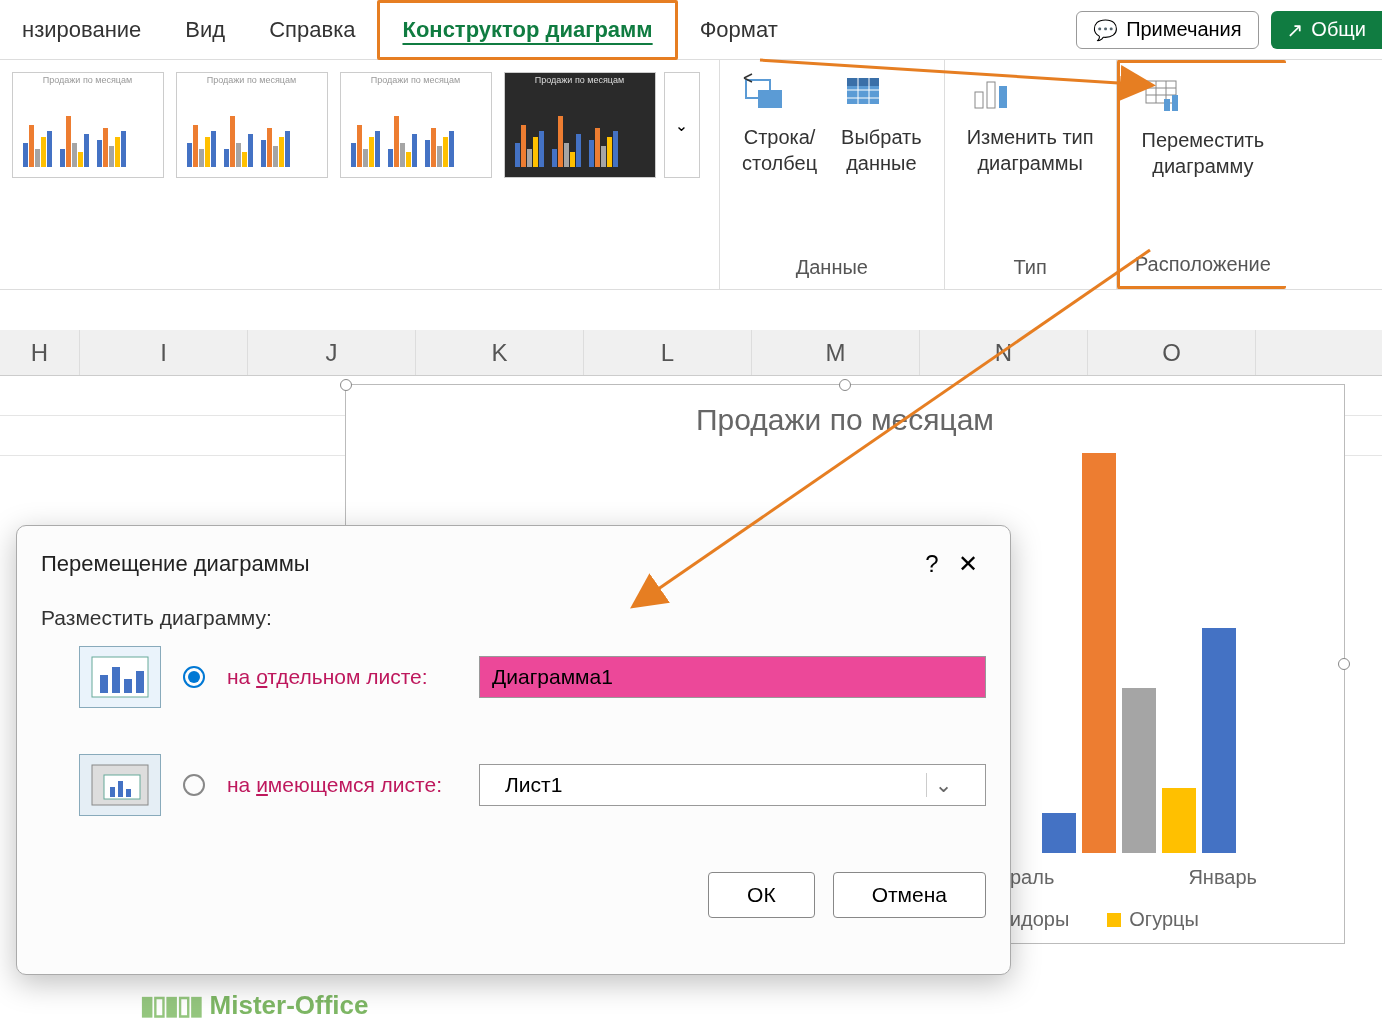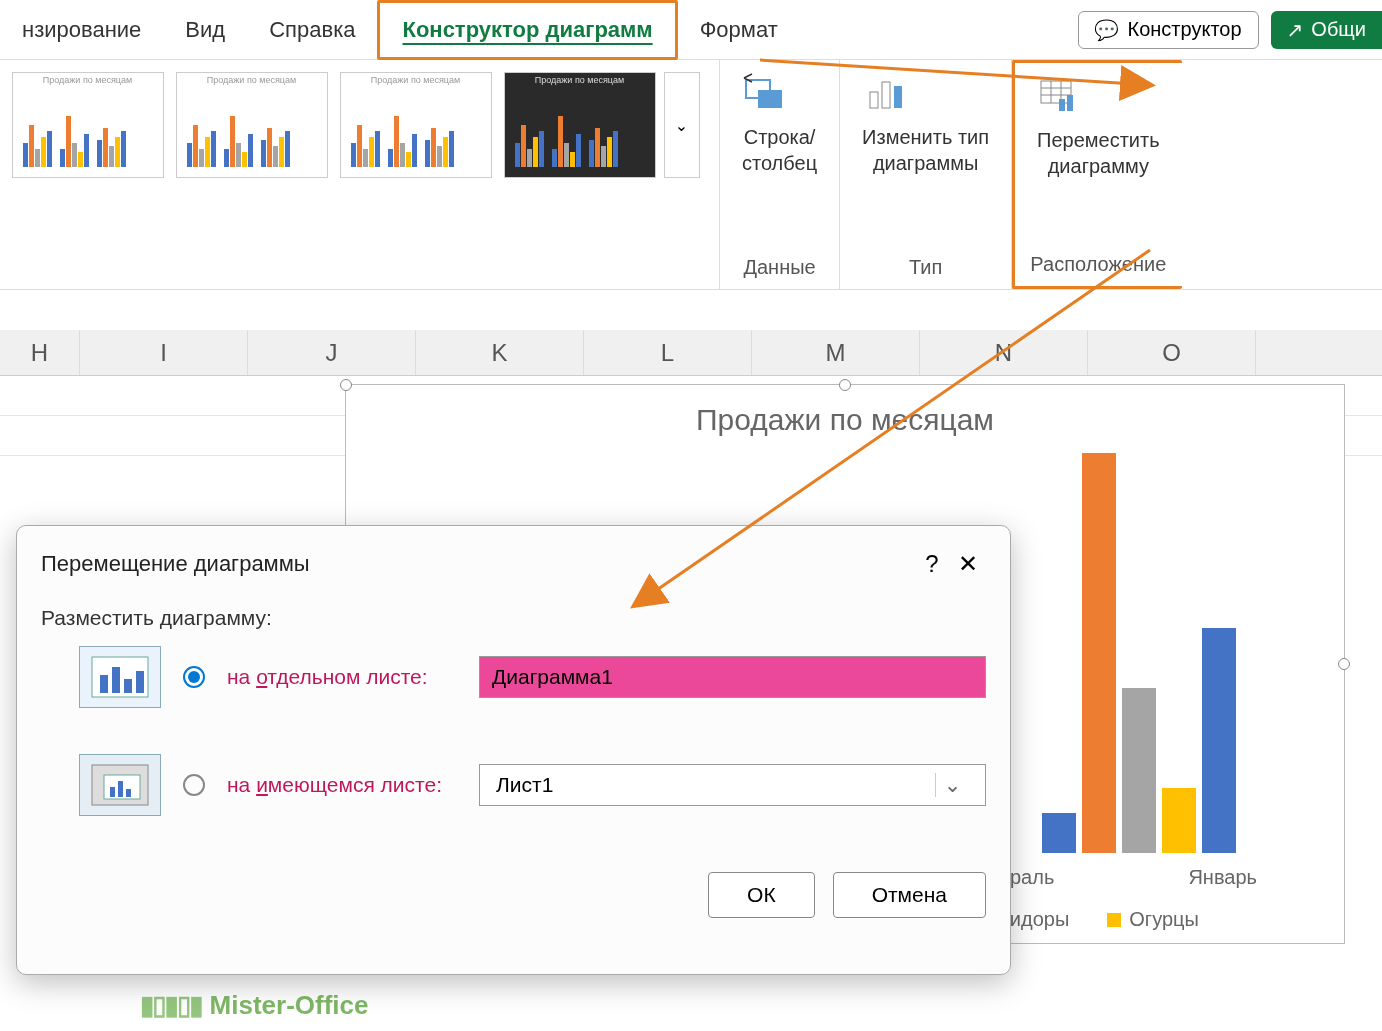--- a/index.html
+++ b/index.html
@@ -57,21 +57,21 @@
 .dlg-help, .dlg-close { width: 36px; height: 36px; font-size: 24px; display: flex; align-items: center; justify-content: center; cursor: pointer; }
 .dlg-body { padding: 10px 24px; }
 .dlg-subtitle { font-size: 21px; color: #333; margin-bottom: 16px; }
 .dlg-row { display: flex; align-items: center; gap: 22px; margin-bottom: 46px; padding-left: 38px; }
 .dlg-icon { width: 82px; height: 62px; border: 1px solid #8ab; display: flex; align-items: center; justify-content: center; background: #eaf3fb; }
 .radio { width: 22px; height: 22px; border: 2px solid #0078d4; border-radius: 50%; display: flex; align-items: center; justify-content: center; }
 .radio.checked::after { content: ""; width: 12px; height: 12px; border-radius: 50%; background: #0078d4; }
 .radio.unchecked { border-color: #888; }
 .dlg-label { font-size: 21px; color: #be185d; width: 230px; }
 .dlg-input { flex: 1; border: 1px solid #999; padding: 8px 12px; font-size: 21px; background: #ec4899; }
-.dlg-select { flex: 1; border: 1px solid #999; padding: 8px 16px; font-size: 21px; background: #fff; display: flex; align-items: flex-start; }
+.dlg-select { flex: 1; border: 1px solid #999; padding: 8px 25px; font-size: 21px; background: #fff; display: flex; align-items: flex-start; }
 .dlg-select-arrow { width: 34px; border-left: 1px solid #ccc; text-align: center; color: #666; }
 .dlg-buttons { display: flex; justify-content: flex-end; gap: 18px; padding: 0 24px 20px; }
 .dlg-btn { border: 1px solid #888; background: #fff; padding: 10px 38px; font-size: 21px; border-radius: 4px; cursor: pointer; }
 
 
 .watermark { position: absolute; left: 140px; bottom: 10px; font-size: 26px; font-weight: bold; color: #5fa63f; display: flex; align-items: center; gap: 8px; opacity: 0.8; }
 
 
 .arrow-svg { position: absolute; left: 0; top: 0; pointer-events: none; z-index: 20; }
 </style>
@@ -80,21 +80,21 @@
 
 <div class="ribbon-tabs">
   <div class="tab">нзирование</div>
   <div class="tab">Вид</div>
   <div class="tab">Справка</div>
   <div class="tab active tab-highlight">Конструктор диаграмм</div>
   <div class="tab">Формат</div>
   <div class="right-btns">
     <div class="btn-outline">
       <span>💬</span>
-      <span>Конструктор</span>
+      <span>Примечания</span>
     </div>
     <div class="btn-green">
       <span>↗</span>
       <span>Общи</span>
     </div>
   </div>
 </div>
 
 <div class="ribbon">
   <div class="ribbon-group" style="flex:0 0 720px; padding-left:0;">
@@ -196,20 +196,32 @@
   <div class="ribbon-group">
     <div class="group-items">
       <div class="ribbon-btn">
         <svg viewBox="0 0 44 44">
             <rect x="4" y="8" width="24" height="18" fill="#fff" stroke="#5b9bd5" stroke-width="2"></rect>
             <rect x="16" y="18" width="24" height="18" fill="#5b9bd5"></rect>
             <path d="M2 6 L10 2 M2 6 L10 10" stroke="#333" stroke-width="1.5" fill="none"></path>
           </svg>
         <div class="ribbon-btn-label" style="white-space:pre-line">Строка/
 столбец</div>
+      </div>
+      <div class="ribbon-btn">
+        <svg viewBox="0 0 44 44">
+            <rect x="6" y="6" width="32" height="26" fill="#5b9bd5"></rect>
+            <rect x="6" y="6" width="32" height="8" fill="#3a6fa8"></rect>
+            <line x1="6" y1="18" x2="38" y2="18" stroke="#fff"></line>
+            <line x1="6" y1="26" x2="38" y2="26" stroke="#fff"></line>
+            <line x1="17" y1="6" x2="17" y2="32" stroke="#fff"></line>
+            <line x1="28" y1="6" x2="28" y2="32" stroke="#fff"></line>
+          </svg>
+        <div class="ribbon-btn-label" style="white-space:pre-line">Выбрать
+данные</div>
       </div>
     </div>
     <div class="group-label">Данные</div>
   </div>
 
   <div class="ribbon-group">
     <div class="group-items">
       <div class="ribbon-btn">
         <svg viewBox="0 0 44 44">
             <rect x="8" y="20" width="8" height="16" fill="#fff" stroke="#888"></rect>

